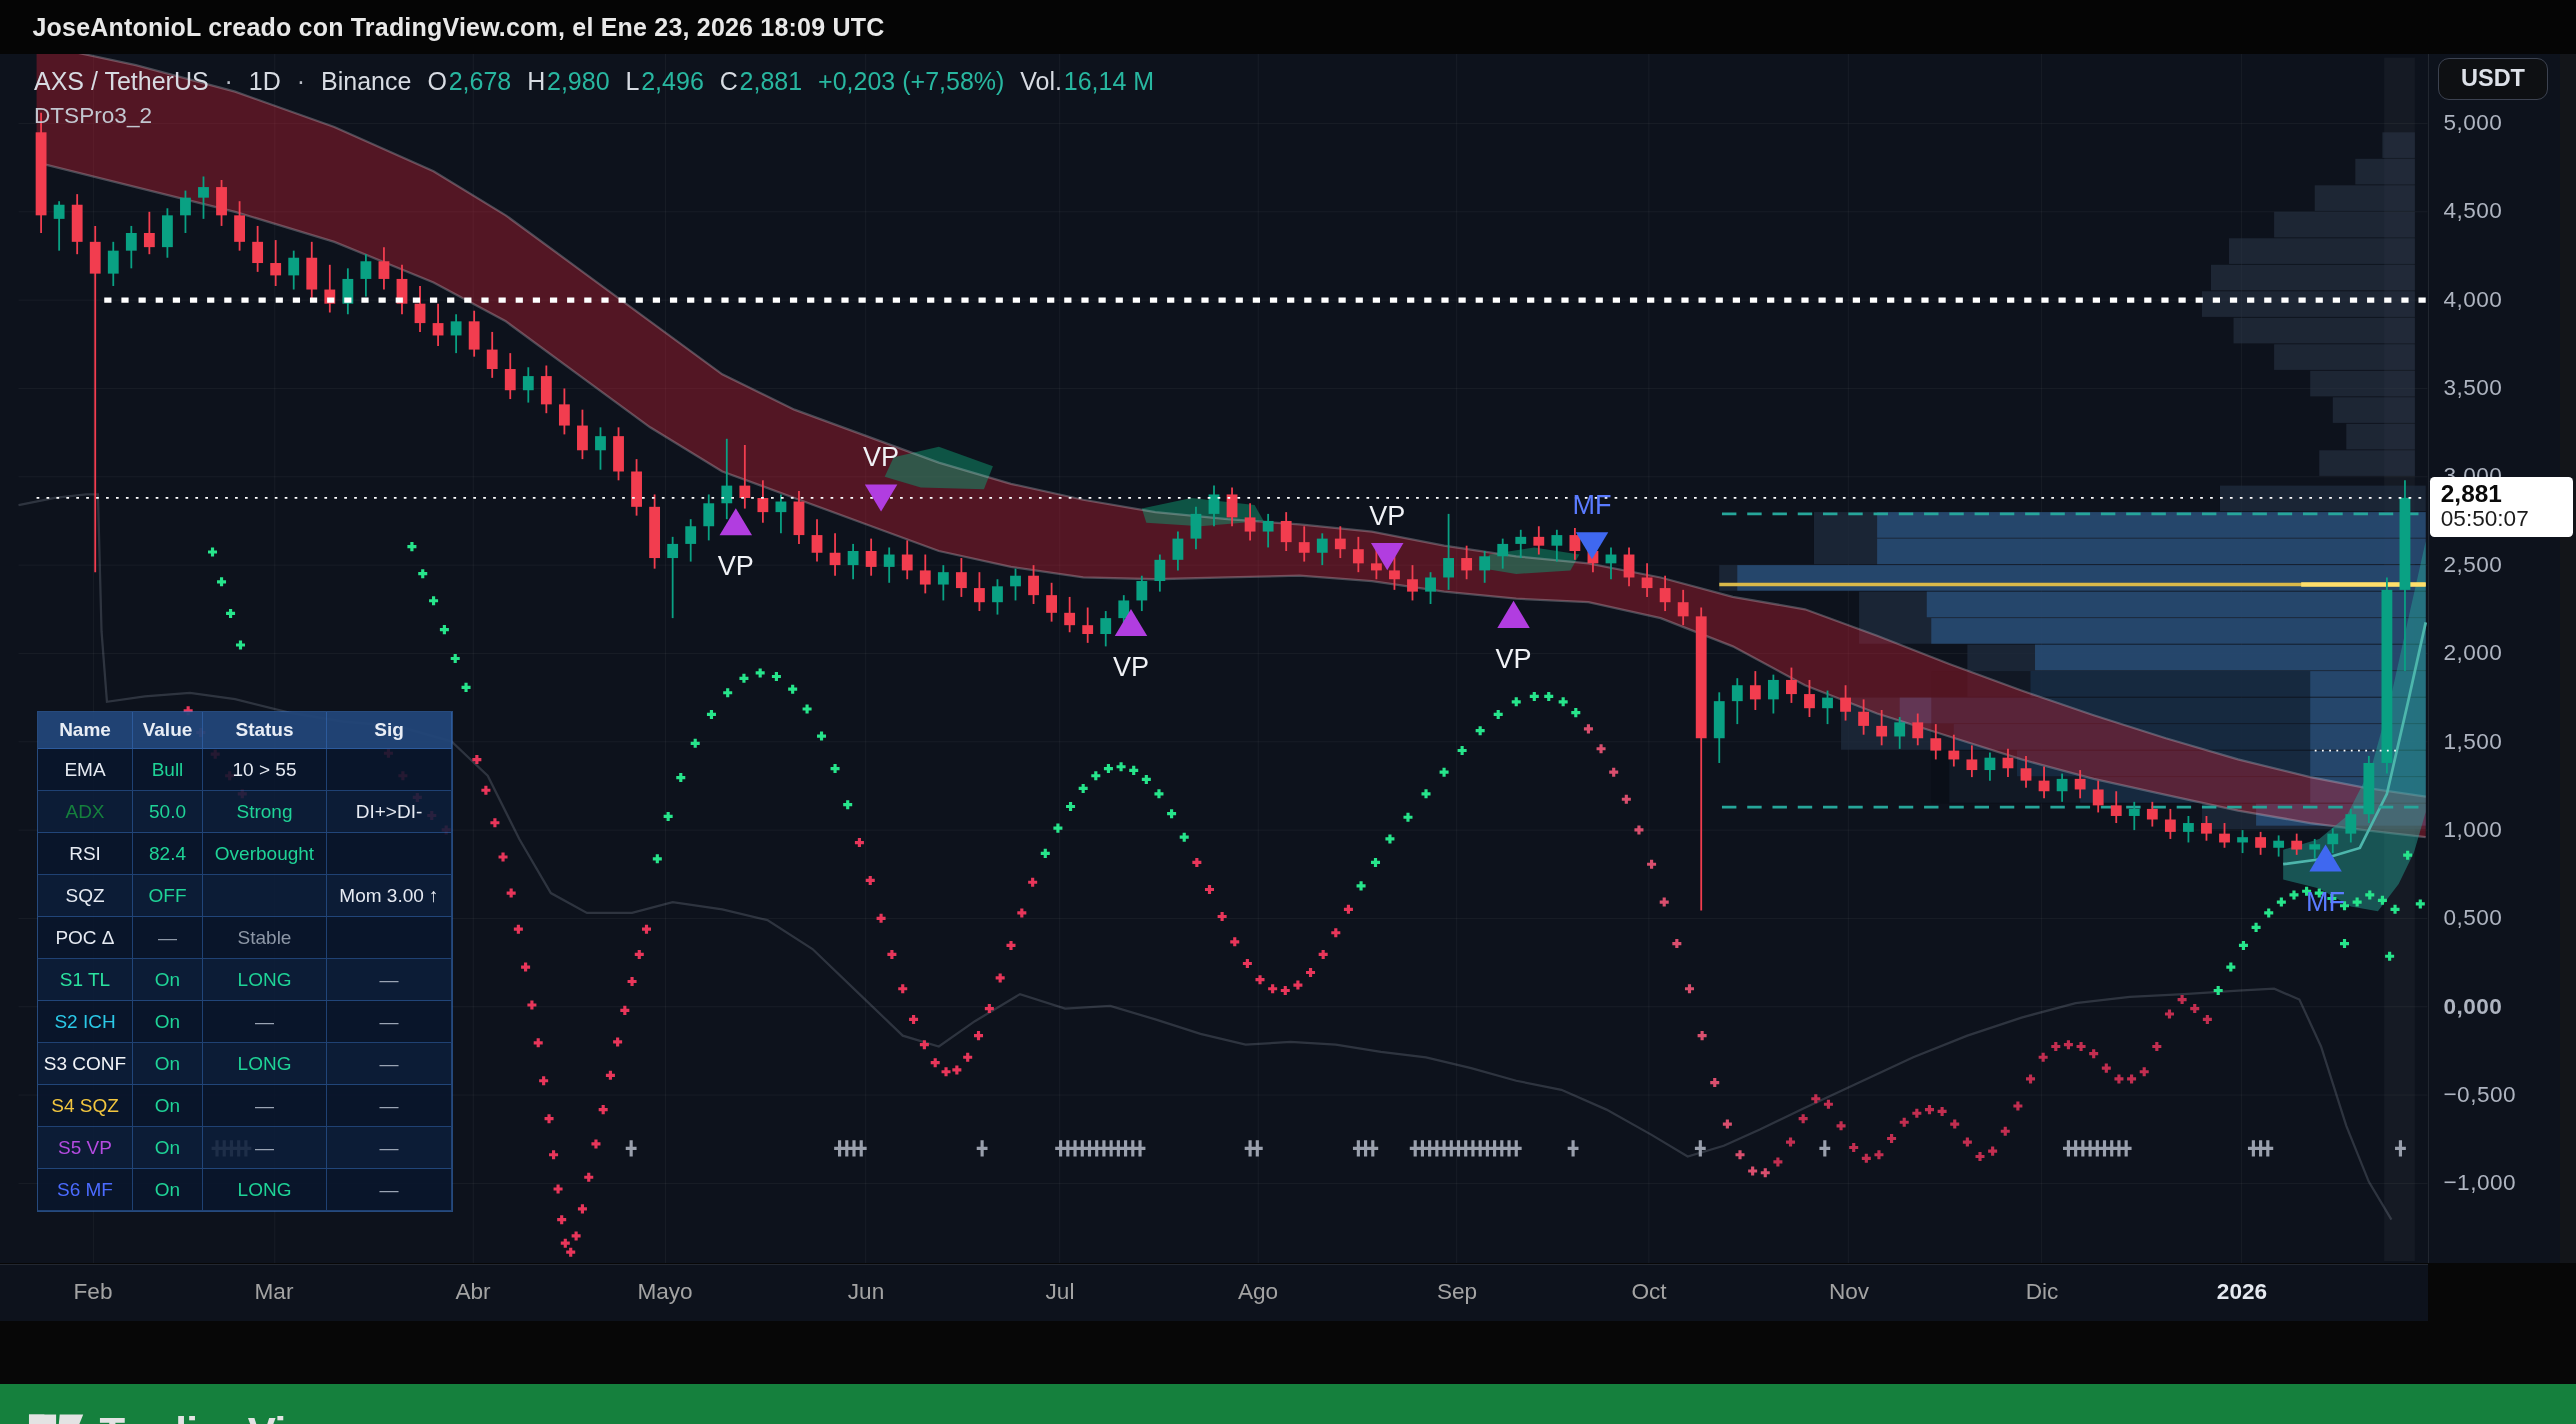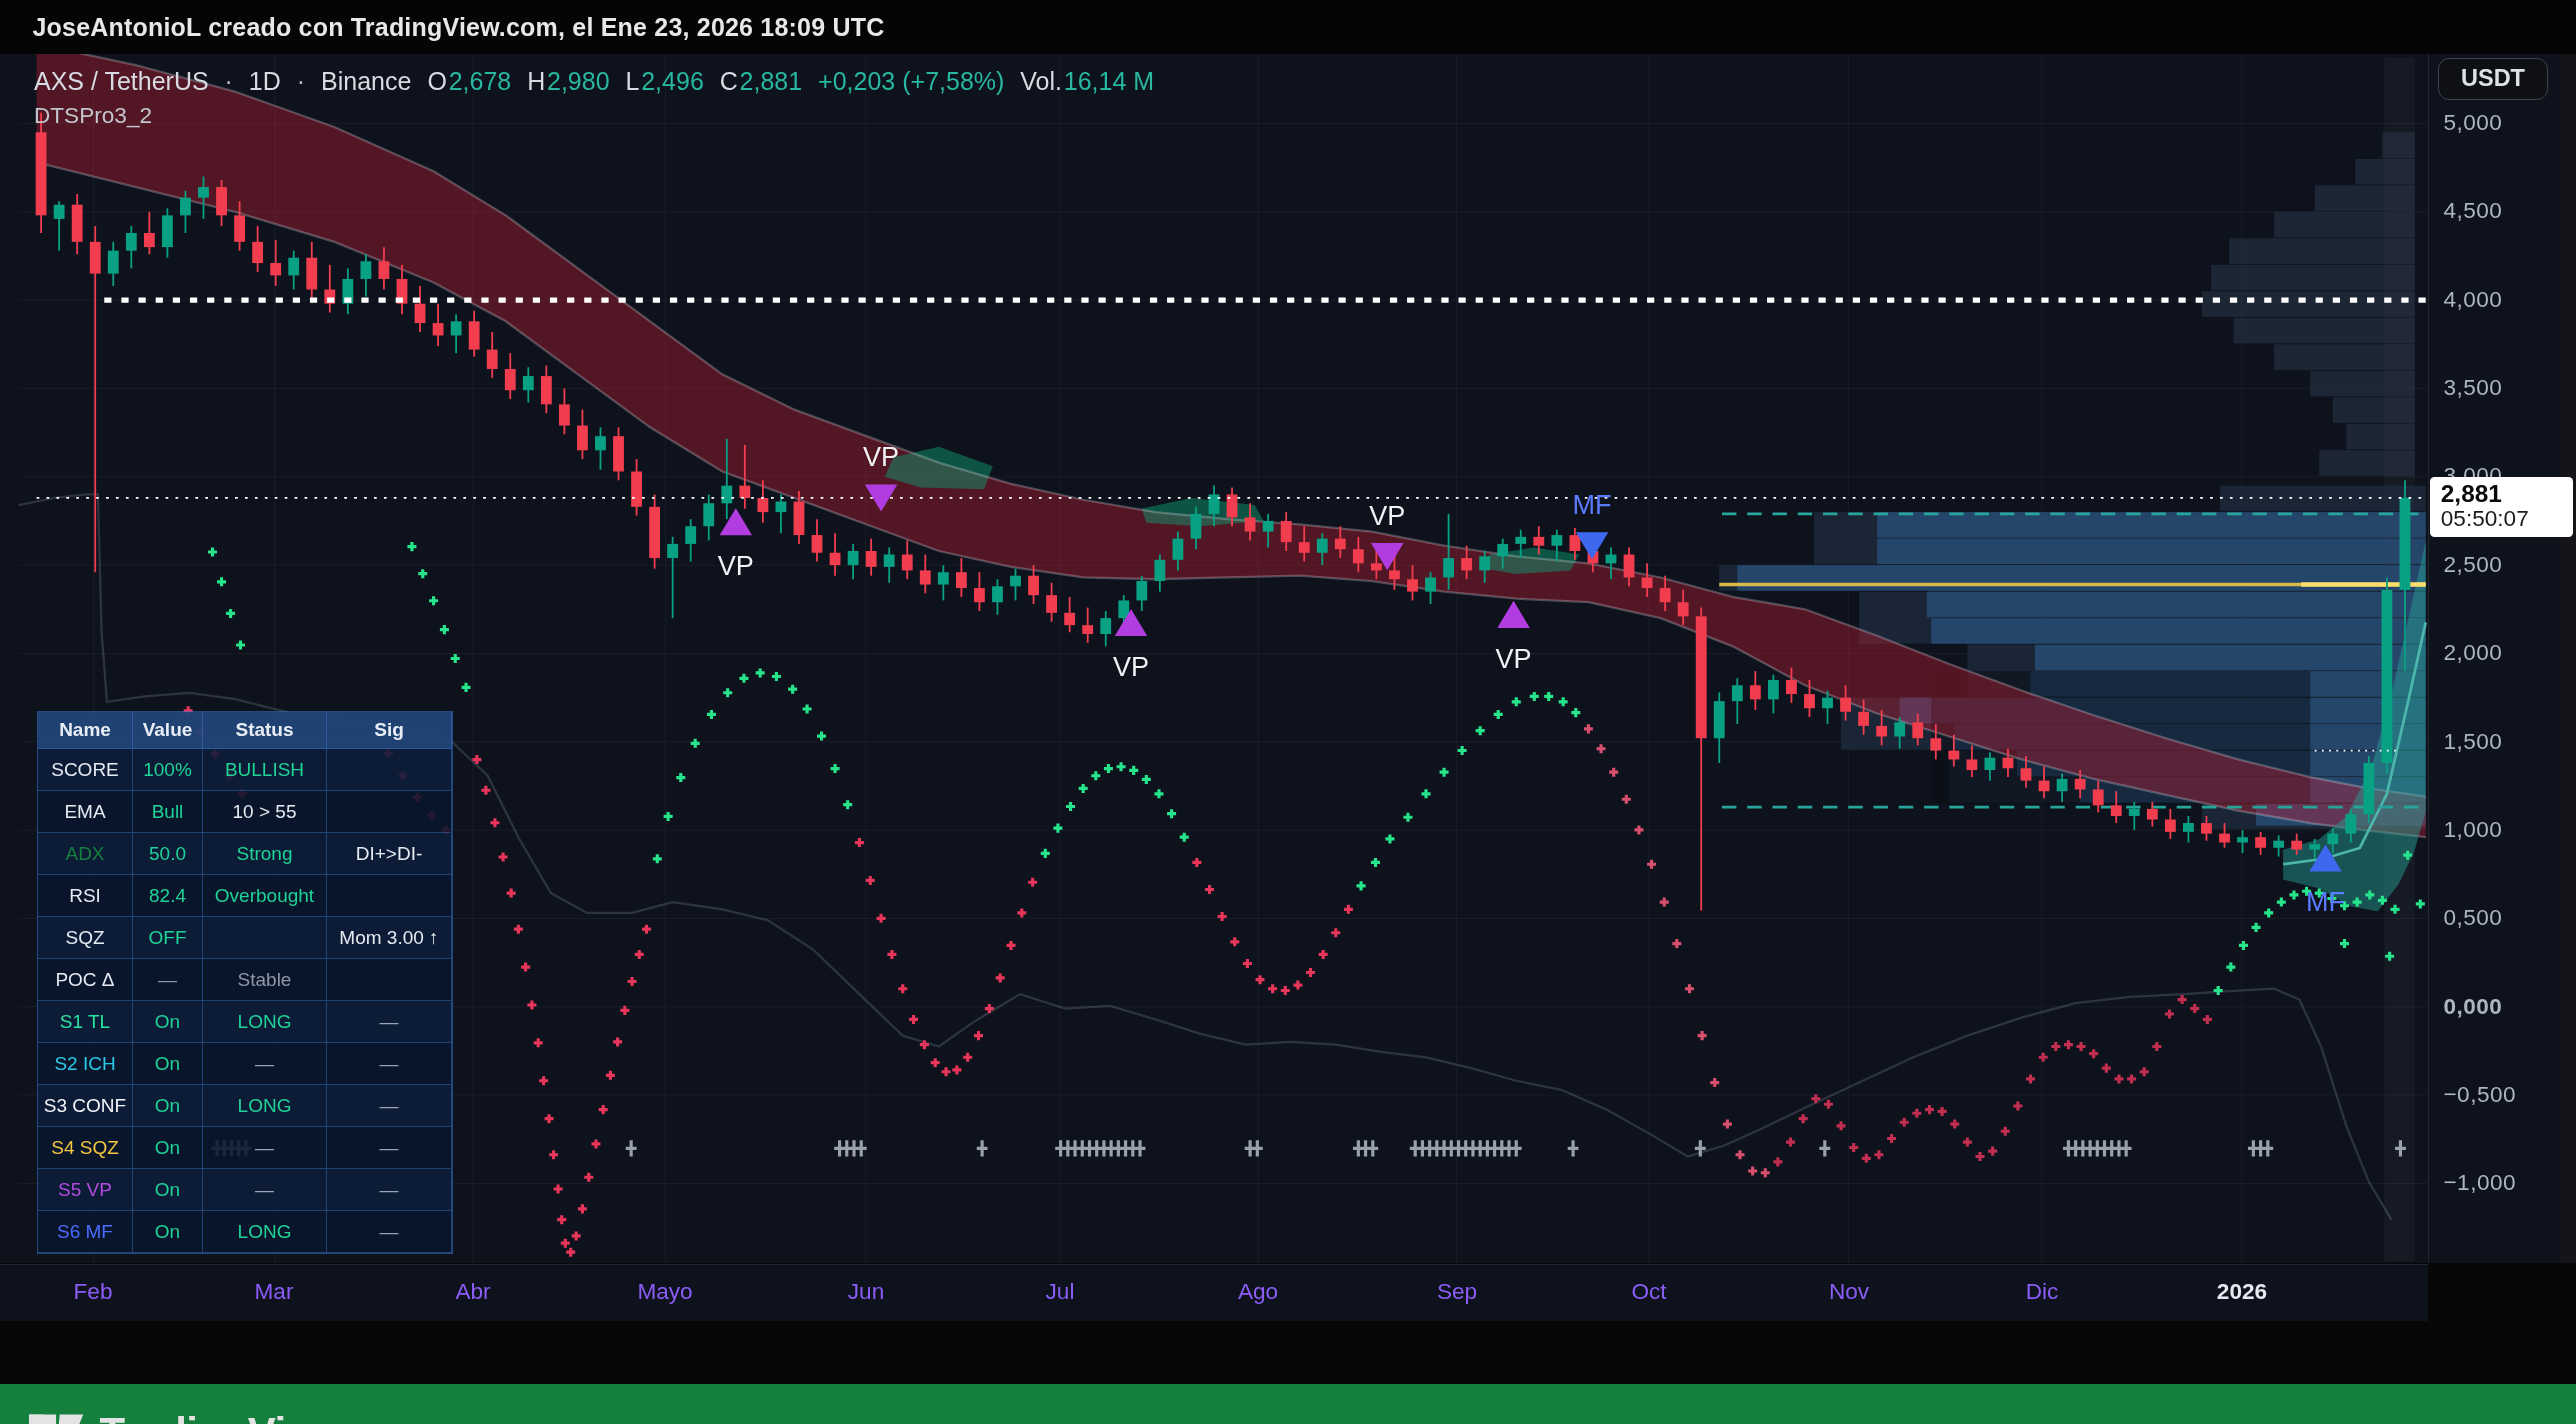--- a/index.html
+++ b/index.html
@@ -14,21 +14,21 @@
   
   #axis{position:absolute;left:2428px;top:54px;width:132px;height:1209px;background:#0d121c;border-left:0.9px solid rgba(255,255,255,.09);}
   #axis-far{position:absolute;left:2560px;top:54px;width:16.2px;height:1209px;background:#131519;}
   .ptick{position:absolute;left:14.4px;font-size:22.6px;color:#aeb4c0;letter-spacing:0.5px;}
   #usdt-btn{position:absolute;left:9px;top:3.6px;width:108px;height:40px;background:#0e1013;border:1.8px solid #3c4250;border-radius:11px;color:#dde1e8;font-size:23.5px;font-weight:600;display:flex;align-items:center;justify-content:center;}
   #price-tag{position:absolute;left:2430px;top:477px;width:143px;height:60px;background:#ffffff;border-radius:4.5px;color:#0a0a0a;padding:2.7px 0 0 10.8px;box-sizing:border-box;z-index:5;}
   #price-tag .p{font-size:24.4px;font-weight:600;line-height:27px;}
   #price-tag .c{font-size:22.6px;line-height:24.4px;color:#1b1b1b;}
   
   #taxis{position:absolute;left:0;top:1264px;width:2428px;height:56px;background:#0d121c;border-top:0.9px solid rgba(255,255,255,.09);}
-  .mtick{position:absolute;top:14.4px;font-size:22.6px;color:#8b5cf6;transform:translateX(-50%);}
+  .mtick{position:absolute;top:14.4px;font-size:22.6px;color:#a3a3a3;transform:translateX(-50%);}
   .mtick.bold{color:#e5e9f0;font-weight:700;}
   
   #footer{position:absolute;left:0;top:1384px;width:2576px;height:105px;background:#15803d;}
   #logo{position:absolute;left:27px;top:25px;display:flex;align-items:center;gap:12.6px;}
   #logo .brand{font-size:42px;font-weight:700;color:#e3e3e3;letter-spacing:-0.5px;}
   
   #symbar{position:absolute;left:34px;top:67px;font-size:25px;color:#d7dbe2;white-space:nowrap;z-index:4;}
   #symbar .grey{color:#b9bdc6;} #symbar .teal{color:#28b7a0;}
   #symbar span{margin-right:9px;}
   #ind-name{position:absolute;left:34px;top:103px;font-size:22.6px;color:#c2c6cf;z-index:4;}
@@ -418,26 +418,20 @@
   </div>
   <div id="ind-name">DTSPro3_2</div>
 
   <div id="itable">
       <div class="row hdr">
         <div class="cell">Name</div>
         <div class="cell">Value</div>
         <div class="cell">Status</div>
         <div class="cell">Sig</div>
       </div>
-      <div class="row">
-        <div class="cell" style="color: rgb(230, 234, 242);">SCORE</div>
-        <div class="cell" style="color: rgb(31, 211, 151);">100%</div>
-        <div class="cell" style="color: rgb(31, 211, 151);">BULLISH</div>
-        <div class="cell" style="color: rgb(223, 228, 236);"></div>
-      </div>
       <div class="row alt">
         <div class="cell" style="color: rgb(230, 234, 242);">EMA</div>
         <div class="cell" style="color: rgb(31, 211, 151);">Bull</div>
         <div class="cell" style="color: rgb(230, 234, 242);">10 &gt; 55</div>
         <div class="cell" style="color: rgb(223, 228, 236);"></div>
       </div>
       <div class="row">
         <div class="cell" style="color: #15803d;">ADX</div>
         <div class="cell" style="color: rgb(31, 211, 151);">50.0</div>
         <div class="cell" style="color: rgb(31, 211, 151);">Strong</div>

